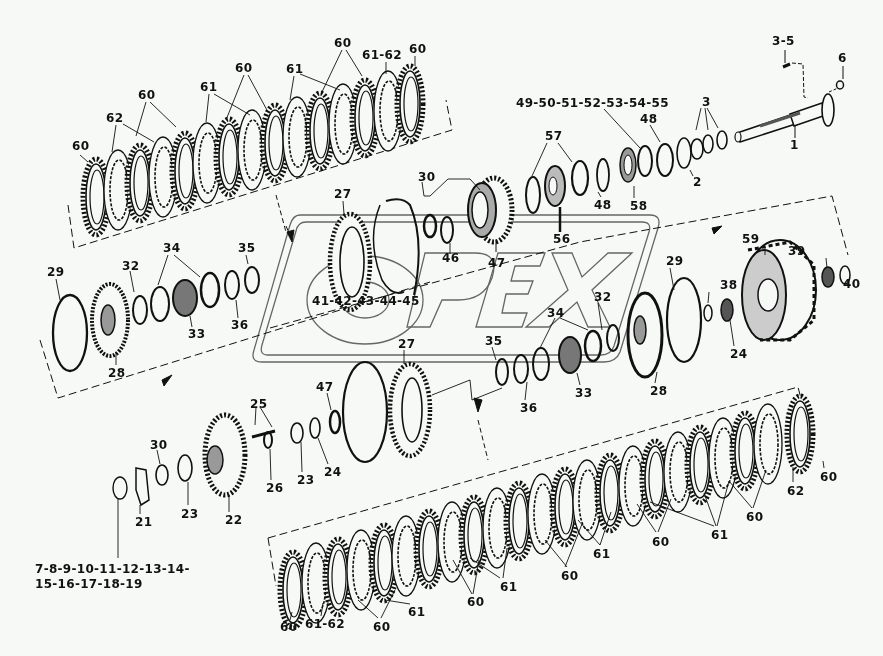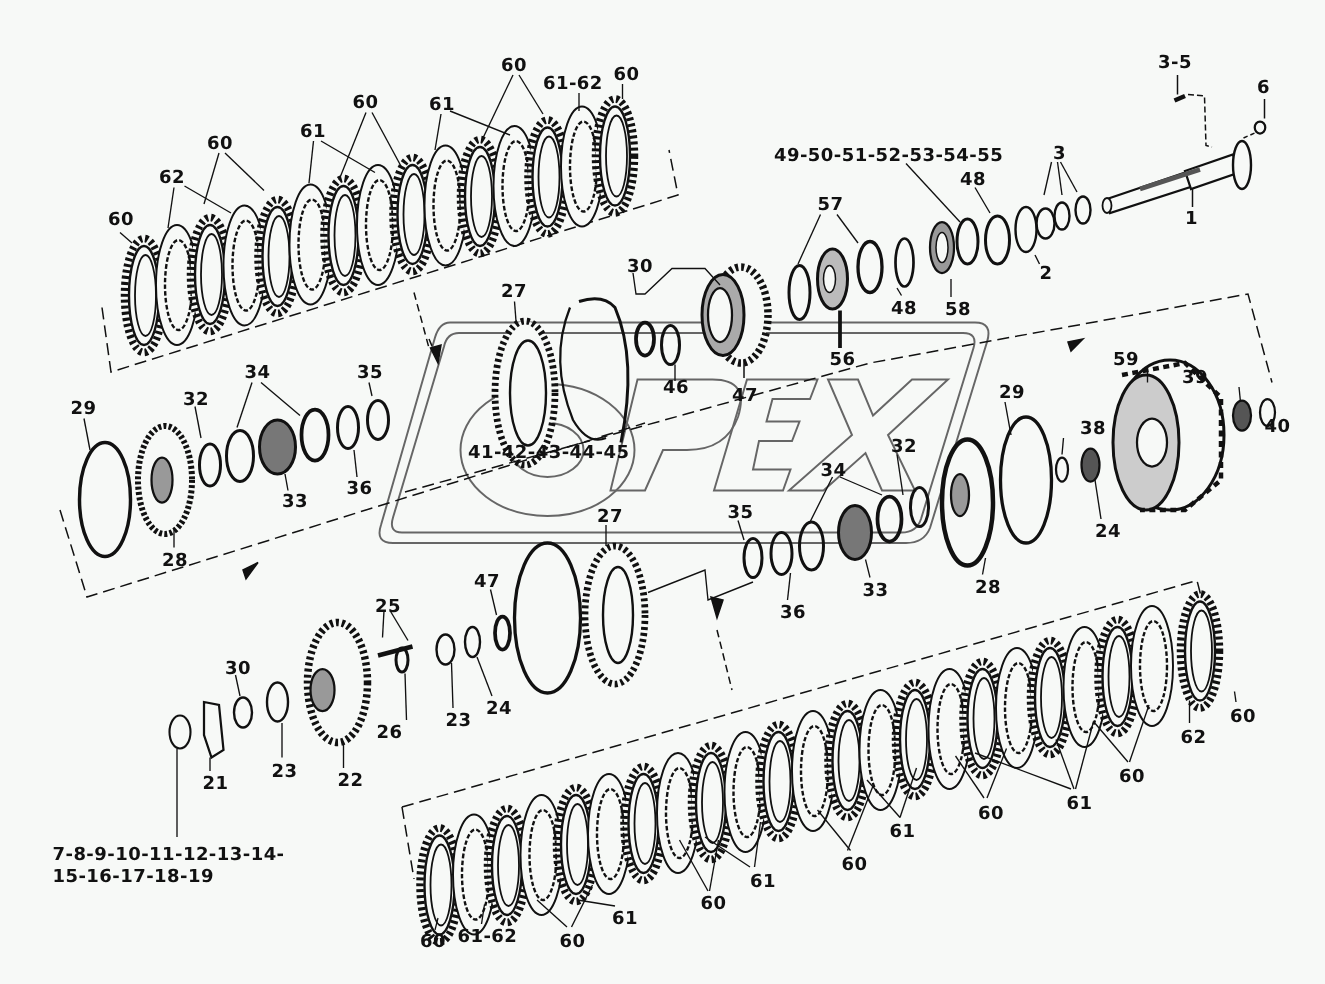--- a/index.html
+++ b/index.html
@@ -335,21 +335,21 @@
   <div class="lbl" style="left:398px;top:338px">27</div>
   <div class="lbl" style="left:485px;top:335px">35</div>
   <div class="lbl" style="left:730px;top:348px">24</div>
   <div class="lbl" style="left:108px;top:367px">28</div>
   <div class="lbl" style="left:575px;top:387px">33</div>
   <div class="lbl" style="left:650px;top:385px">28</div>
   <div class="lbl" style="left:316px;top:381px">47</div>
   <div class="lbl" style="left:520px;top:402px">36</div>
   <div class="lbl" style="left:250px;top:398px">25</div>
   <div class="lbl" style="left:150px;top:439px">30</div>
-  <div class="lbl" style="left:251px;top:482px">26</div>
+  <div class="lbl" style="left:266px;top:482px">26</div>
   <div class="lbl" style="left:297px;top:474px">23</div>
   <div class="lbl" style="left:324px;top:466px">24</div>
   <div class="lbl" style="left:135px;top:516px">21</div>
   <div class="lbl" style="left:181px;top:508px">23</div>
   <div class="lbl" style="left:225px;top:514px">22</div>
   <div class="lbl" style="left:787px;top:485px">62</div>
   <div class="lbl" style="left:820px;top:471px">60</div>
   <div class="lbl" style="left:746px;top:511px">60</div>
   <div class="lbl" style="left:711px;top:529px">61</div>
   <div class="lbl" style="left:652px;top:536px">60</div>

